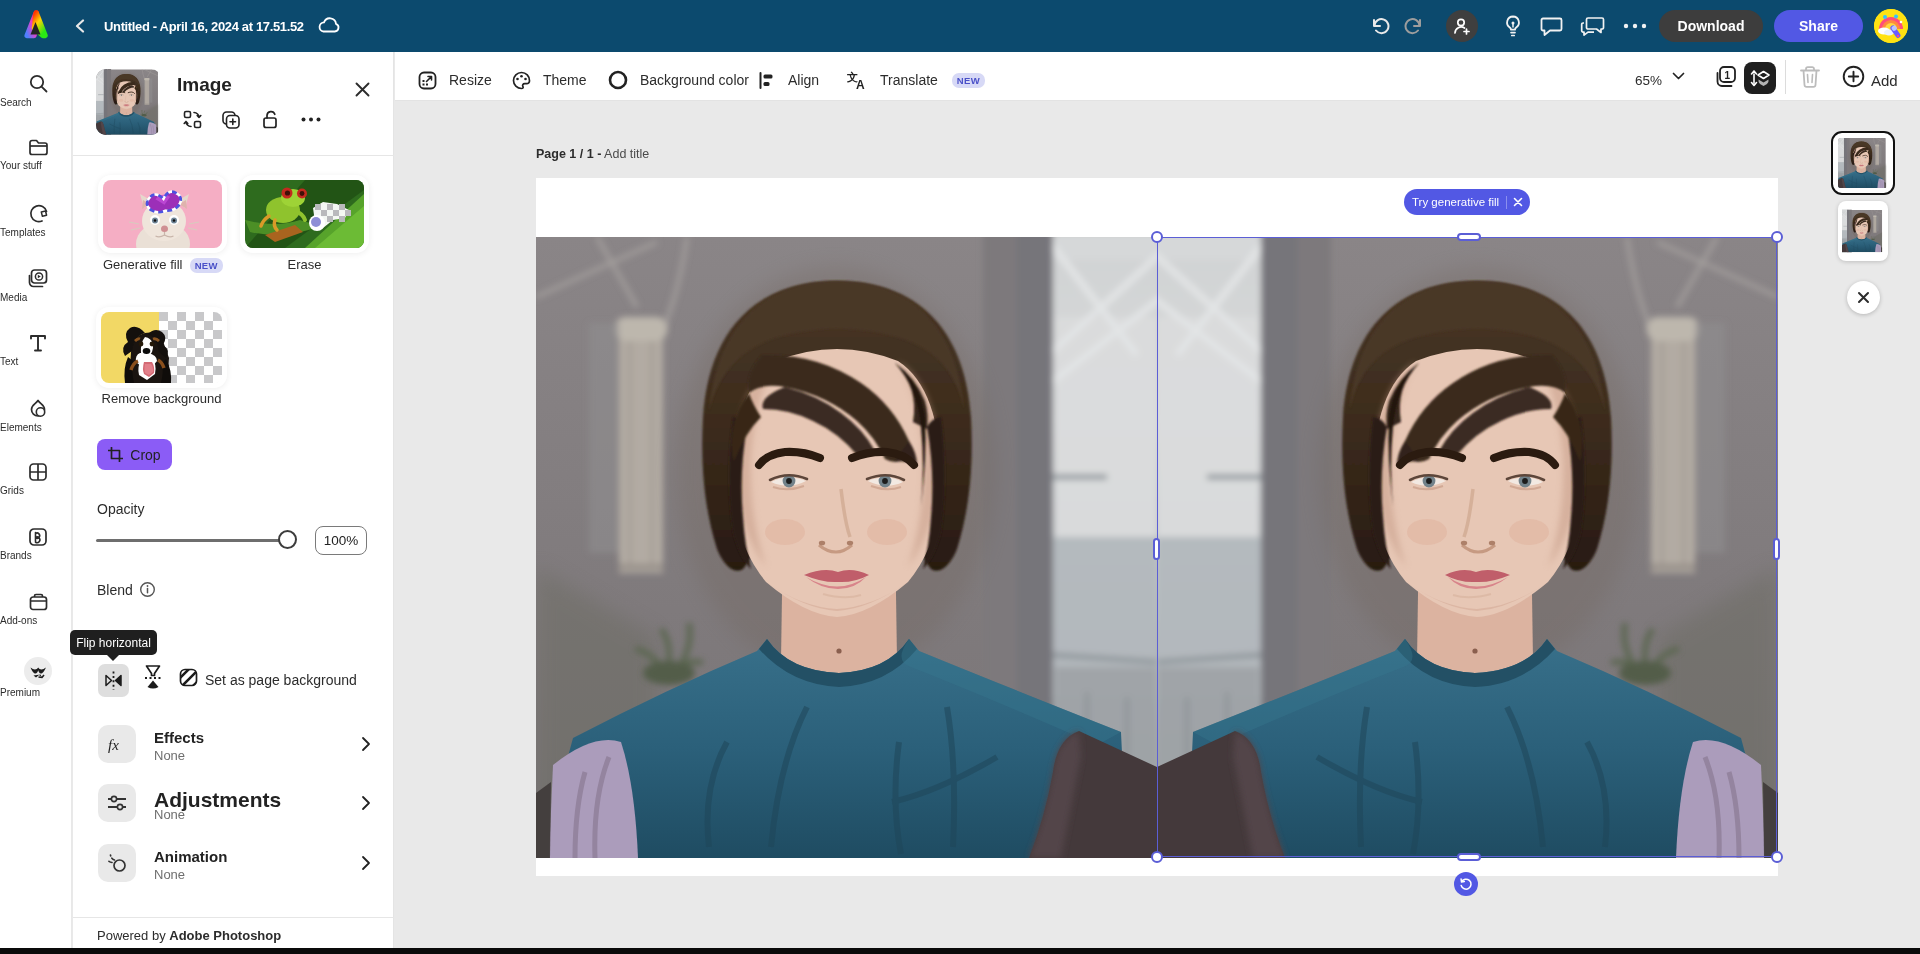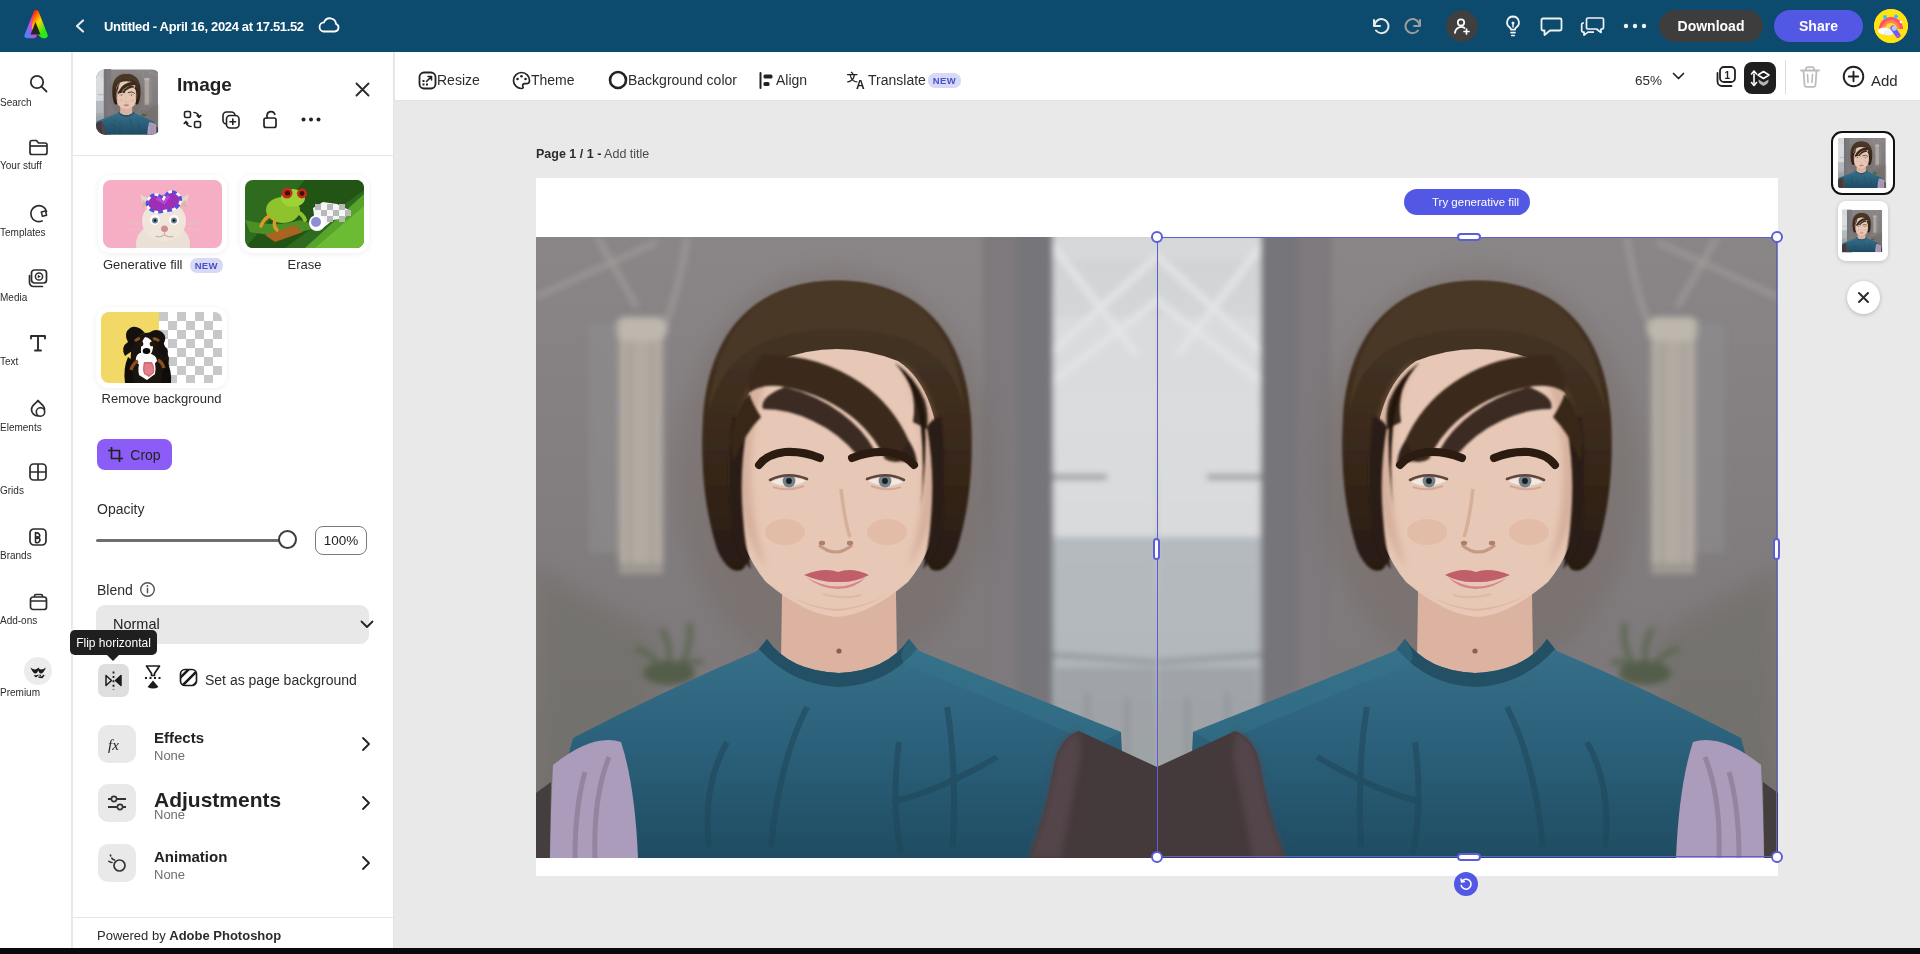--- a/index.html
+++ b/index.html
@@ -19,21 +19,21 @@
   
   #panel { position:absolute; left:73px; top:52px; width:321px; height:896px; background:#fff; border-right:1px solid #e4e4e4; }
   
   .ptext { position:absolute; color:#222; }
   .card { position:absolute; border-radius:8px; overflow:hidden; box-shadow:0 0 0 5px #fff, 0 1px 6px 5px rgba(0,0,0,0.07); }
   .clabel { position:absolute; font-size:13px; color:#2c2c2c; text-align:center; white-space:nowrap; }
   .newbadge { display:inline-block; background:#d7d9f6; color:#4a50c8; font-size:9.5px; font-weight:bold; padding:2px 5px; border-radius:7px; letter-spacing:0.3px; }
   .iconbox { position:absolute; width:44px; height:44px; background:#e9e9e9; border-radius:10px; display:flex; align-items:center; justify-content:center; }
   
   #toolbar { position:absolute; left:395px; top:52px; width:1525px; height:49px; background:#fff; border-bottom:1px solid #e3e3e3; }
-  .tb-item { position:absolute; top:0; height:56px; display:flex; align-items:center; gap:0; color:#2c2c2c; font-size:14px; }
+  .tb-item { position:absolute; top:0; height:56px; display:flex; align-items:center; gap:12px; color:#2c2c2c; font-size:14px; }
   
   #canvas-area { position:absolute; left:395px; top:101px; width:1525px; height:847px; background:#e9e9e9; }
   #page-label { position:absolute; left:141px; top:46px; font-size:12.5px; color:#444; }
   #page-label b { color:#2c2c2c; }
   #white-canvas { position:absolute; left:141px; top:77px; width:1242px; height:698px; background:#fff; }
   
   #bottombar { position:absolute; left:0; top:948px; width:1920px; height:6px; background:#0a0a0a; }
   
   .hcirc { position:absolute; width:12px; height:12px; background:#fff; border:2px solid #5b5ed6; border-radius:50%; z-index:11; }
   .hpillv { position:absolute; width:7px; height:22px; background:#fff; border:2px solid #5b5ed6; border-radius:5px; z-index:11; }
@@ -368,26 +368,20 @@
     <div class="abs" style="left:23px;top:487px;width:194px;height:2.5px;background:#6e6e6e;border-radius:2px"></div>
     <div class="abs" style="left:205px;top:478px;width:19px;height:19px;background:#fff;border:2px solid #3c3c3c;border-radius:50%"></div>
     <div class="abs" style="left:242px;top:474px;width:52px;height:29px;border:1.5px solid #7a7a7a;border-radius:8px;display:flex;align-items:center;justify-content:center;font-size:13.5px;color:#222">100%</div>
 
     <div class="ptext" style="left:24px;top:530px;font-size:14px;color:#2c2c2c">Blend</div>
     <svg class="abs" style="left:66px;top:529px" width="17" height="17" viewBox="0 0 17 17">
         <circle cx="8.5" cy="8.5" r="6.8" fill="none" stroke="#555" stroke-width="1.4"></circle>
         <path d="M8.5 7.5 v4.2" stroke="#555" stroke-width="1.5" stroke-linecap="round"></path>
         <circle cx="8.5" cy="5" r="0.9" fill="#555"></circle>
       </svg>
-    <div class="abs" style="left:23px;top:553px;width:273px;height:39px;background:#e8e8e8;border-radius:9px">
-      <div class="ptext" style="left:17px;top:11px;font-size:14.5px;color:#222">Normal</div>
-      <svg class="abs" style="left:264px;top:15px" width="14" height="9" viewBox="0 0 14 9">
-          <path d="M1.5 1.5 L7 7 L12.5 1.5" fill="none" stroke="#222" stroke-width="1.8" stroke-linecap="round" stroke-linejoin="round"></path>
-        </svg>
-    </div>
 
     <div class="abs" style="left:25px;top:612px;width:31px;height:33px;background:#dedede;border-radius:7px"></div>
     <svg class="abs" style="left:31px;top:619px" width="19" height="19" viewBox="0 0 19 19">
         <path d="M9.5 0.5 v18" stroke="#1c1c1c" stroke-width="1.8" stroke-dasharray="2 2.4"></path>
         <path d="M7 4.5 v10 L1.5 9.5 Z" fill="none" stroke="#1c1c1c" stroke-width="1.5" stroke-linejoin="round" transform="rotate(180 4.5 9.5)"></path>
         <path d="M12 4.5 v10 L17.5 9.5 Z" fill="#1c1c1c" stroke="#1c1c1c" stroke-width="1.5" stroke-linejoin="round" transform="rotate(180 14.5 9.5)"></path>
       </svg>
     <svg class="abs" style="left:71px;top:612px" width="18" height="27" viewBox="0 0 18 27">
         <path d="M2.5 2 h13 l-5 7.5 v2 h-3 v-2 Z" fill="none" stroke="#1c1c1c" stroke-width="1.7" stroke-linejoin="round"></path>
         <path d="M1 14 h2 M5.5 14 h2 M10 14 h2 M14.5 14 h2" stroke="#1c1c1c" stroke-width="2.2"></path>
@@ -540,21 +534,21 @@
     <div class="hpillv" style="left:1378px;top:437px"></div>
     <div class="hpillh" style="left:1062px;top:132px"></div>
     <div class="hpillh" style="left:1062px;top:752px"></div>
 
     <div class="abs" style="left:1059px;top:771px;width:24px;height:24px;background:#5258e4;border-radius:50%;z-index:11"></div>
     <svg class="abs" style="left:1064px;top:776px;z-index:12" width="14" height="14" viewBox="0 0 14 14">
         <path d="M2.5 5 A5 5 0 1 1 2.2 8.5 M2.5 5 l-0.4-3 M2.5 5 l2.9-0.5" fill="none" stroke="#fff" stroke-width="1.5" stroke-linecap="round" stroke-linejoin="round"></path>
       </svg>
 
     <div class="abs" style="left:1009px;top:88px;width:126px;height:26px;background:#5258e4;border-radius:13px;z-index:12;display:flex;align-items:center;color:#fff;white-space:nowrap">
-      <span style="font-size:11.5px;margin-left:28px">Try generative fill</span>
+      <span style="font-size:11.5px;margin-left:8px">Try generative fill</span>
       <div style="width:1px;height:13px;background:#8b8fee;margin:0 6px 0 7px"></div>
       <svg width="10" height="10" viewBox="0 0 10 10">
           <path d="M1.5 1.5 L8.5 8.5 M8.5 1.5 L1.5 8.5" stroke="#fff" stroke-width="1.6" stroke-linecap="round"></path>
         </svg>
     </div>
 
     <div class="abs" style="left:1436px;top:30px;width:64px;height:64px;background:#fff;border:2.5px solid #111;border-radius:11px;display:flex;align-items:center;justify-content:center">
       <svg width="50" height="50" viewBox="0 0 62 62" style="border-radius:3px">
           <use href="#thumbscene"></use>
         </svg>

